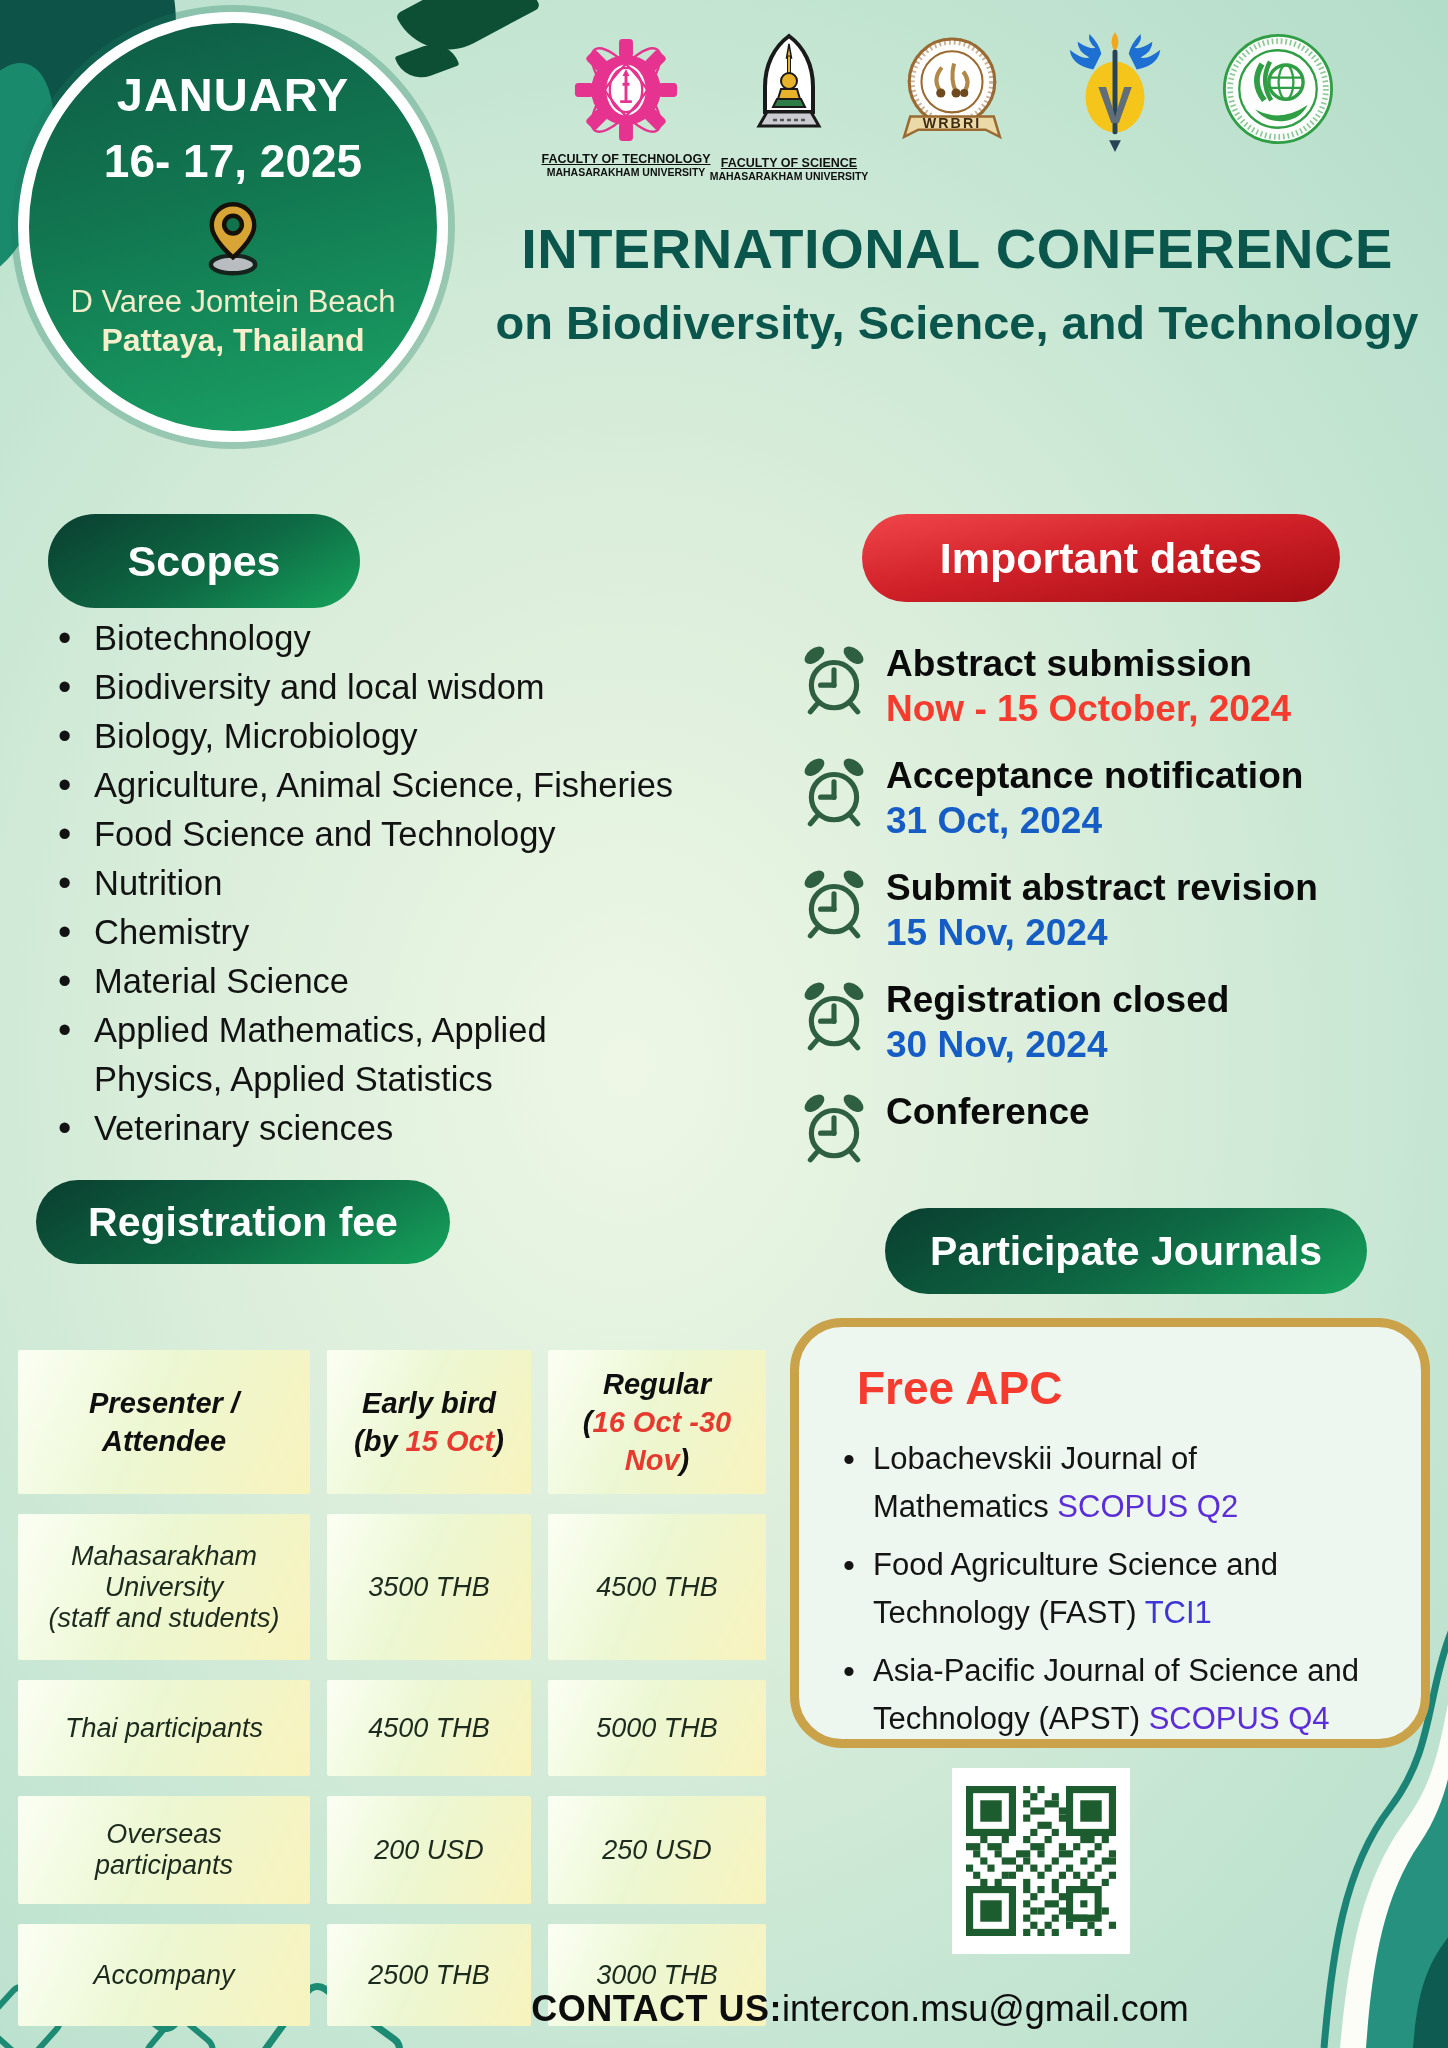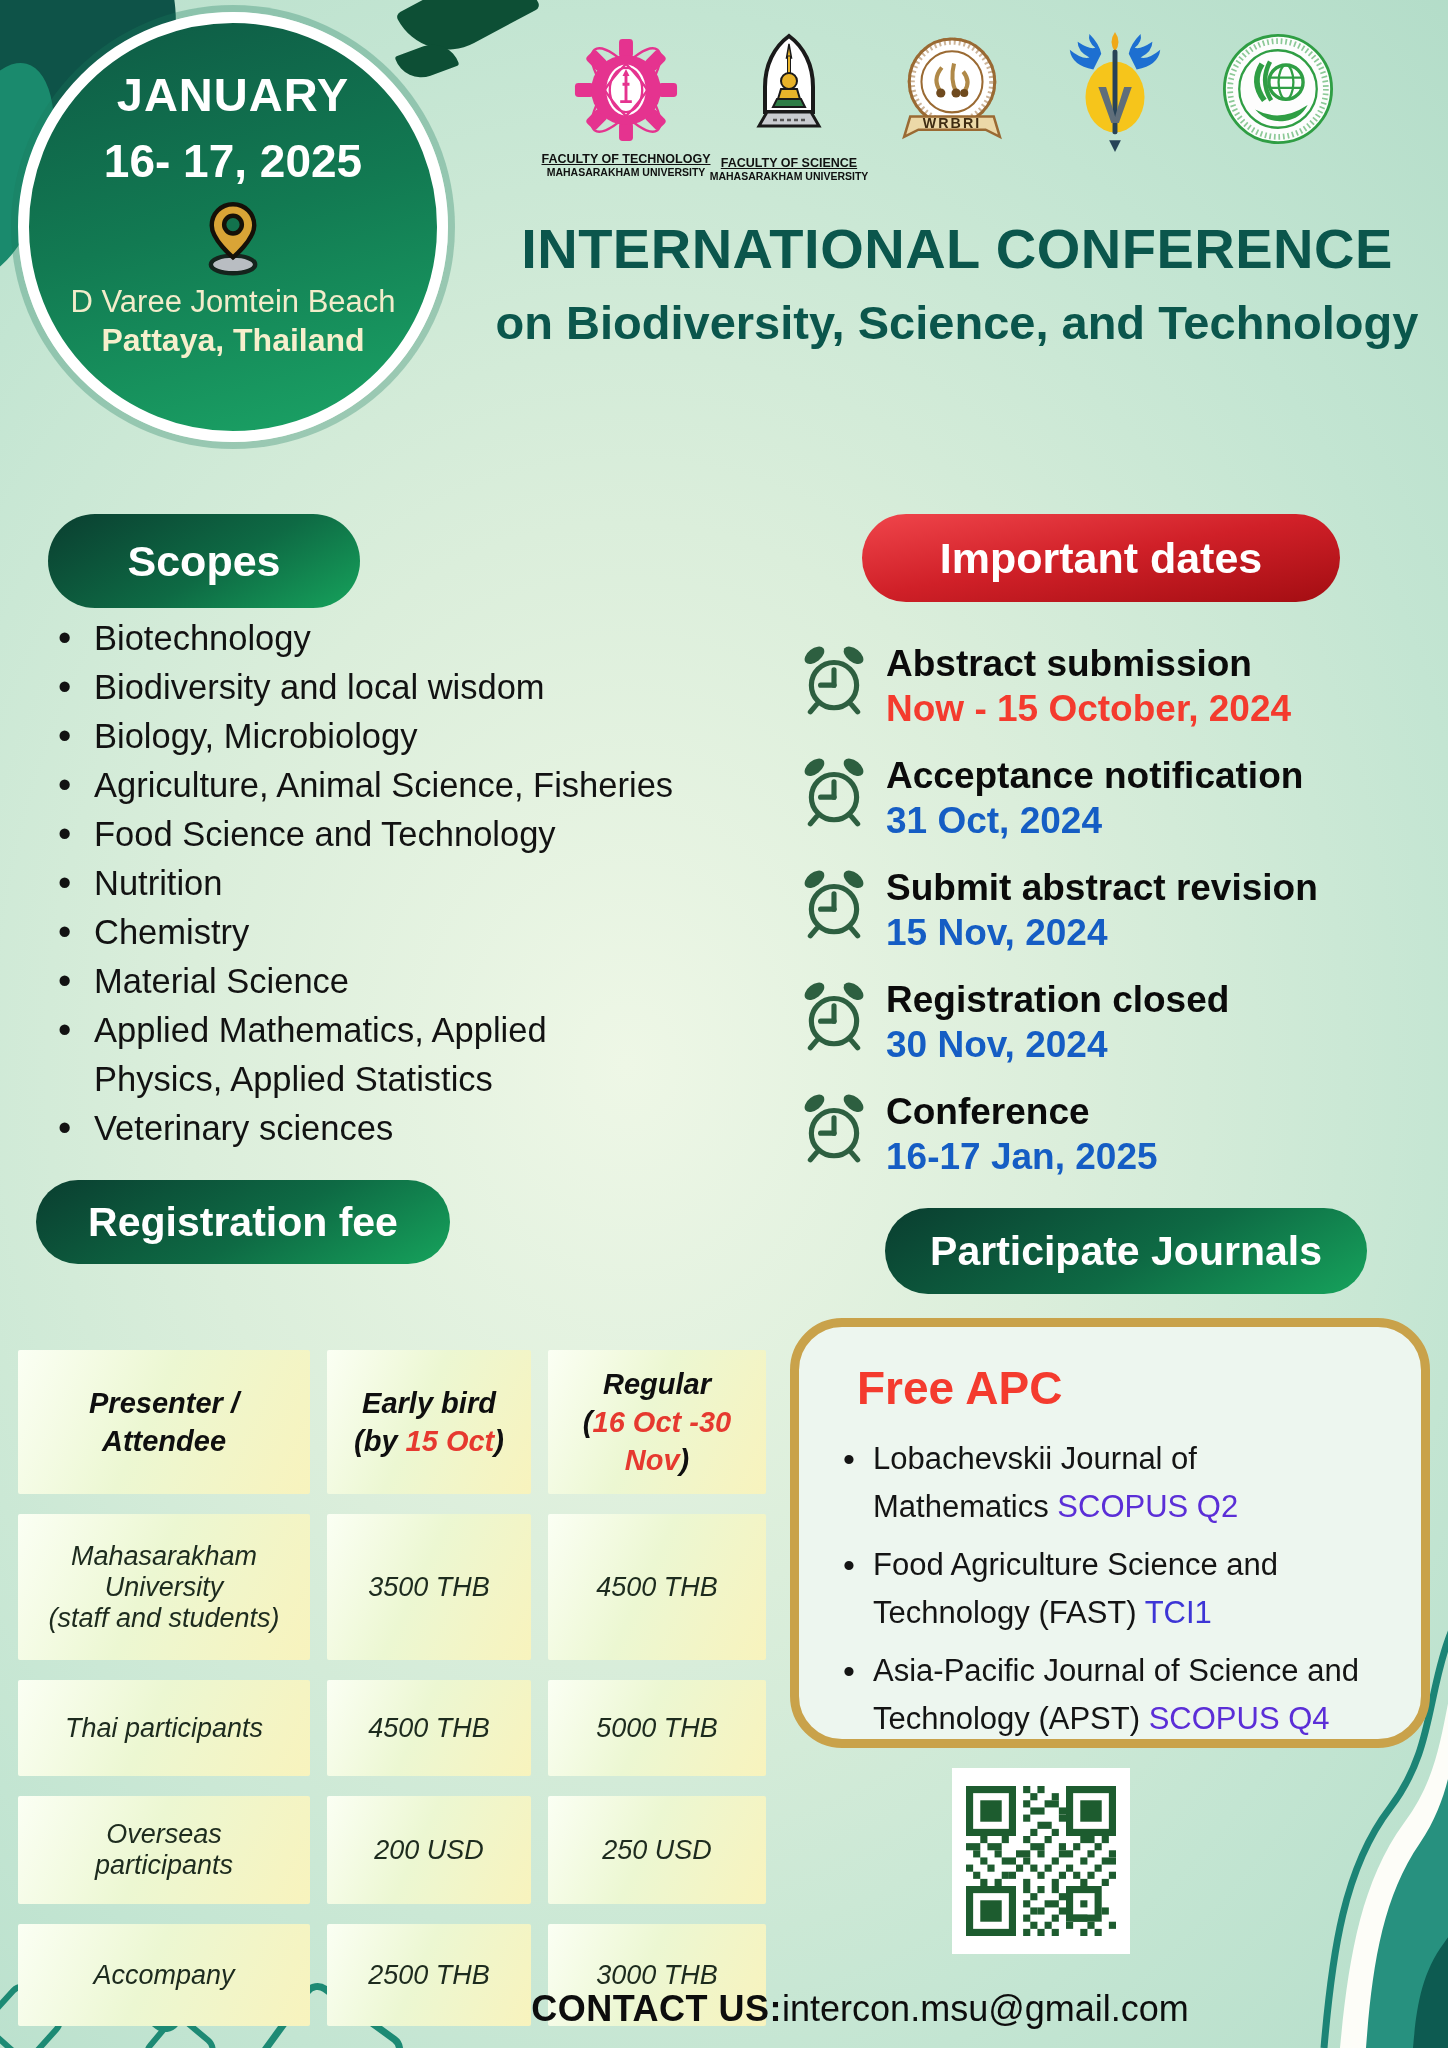--- a/index.html
+++ b/index.html
@@ -323,21 +323,20 @@
             <path d="M32 40 V25"></path>
             <path d="M32 40 H19"></path>
           <path d="M15 59 L9 66"></path>
             <path d="M49 59 L55 66"></path>
           </g>
         <ellipse cx="13" cy="11" rx="11" ry="6.5" fill="#2d5f40" transform="rotate(-38 13 11)"></ellipse>
         <ellipse cx="51" cy="11" rx="11" ry="6.5" fill="#2d5f40" transform="rotate(38 51 11)"></ellipse>
       </svg>
       <div>
         <div class="date-label">Conference</div>
-        <div class="date-value date-blue">16-17 Jan, 2025</div>
       </div>
     </div>
   </div>
 
   <div class="pill pill-green reg-pill">Registration fee</div>
   <div class="fee-table">
     <div class="fee-cell fee-head">Presenter /
 Attendee</div>
     <div class="fee-cell fee-head">
       <div>Early bird</div>

